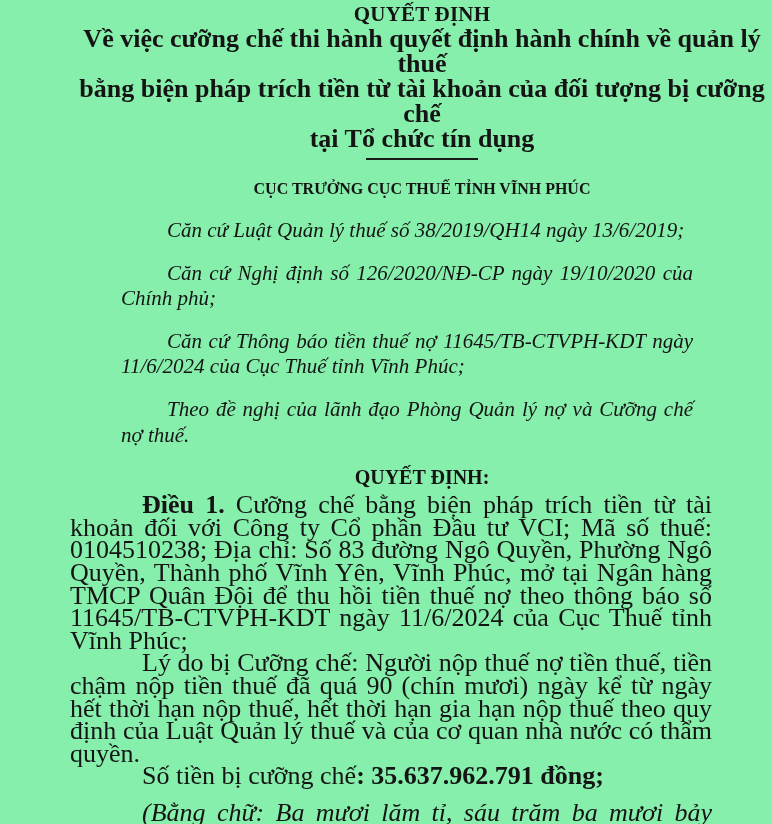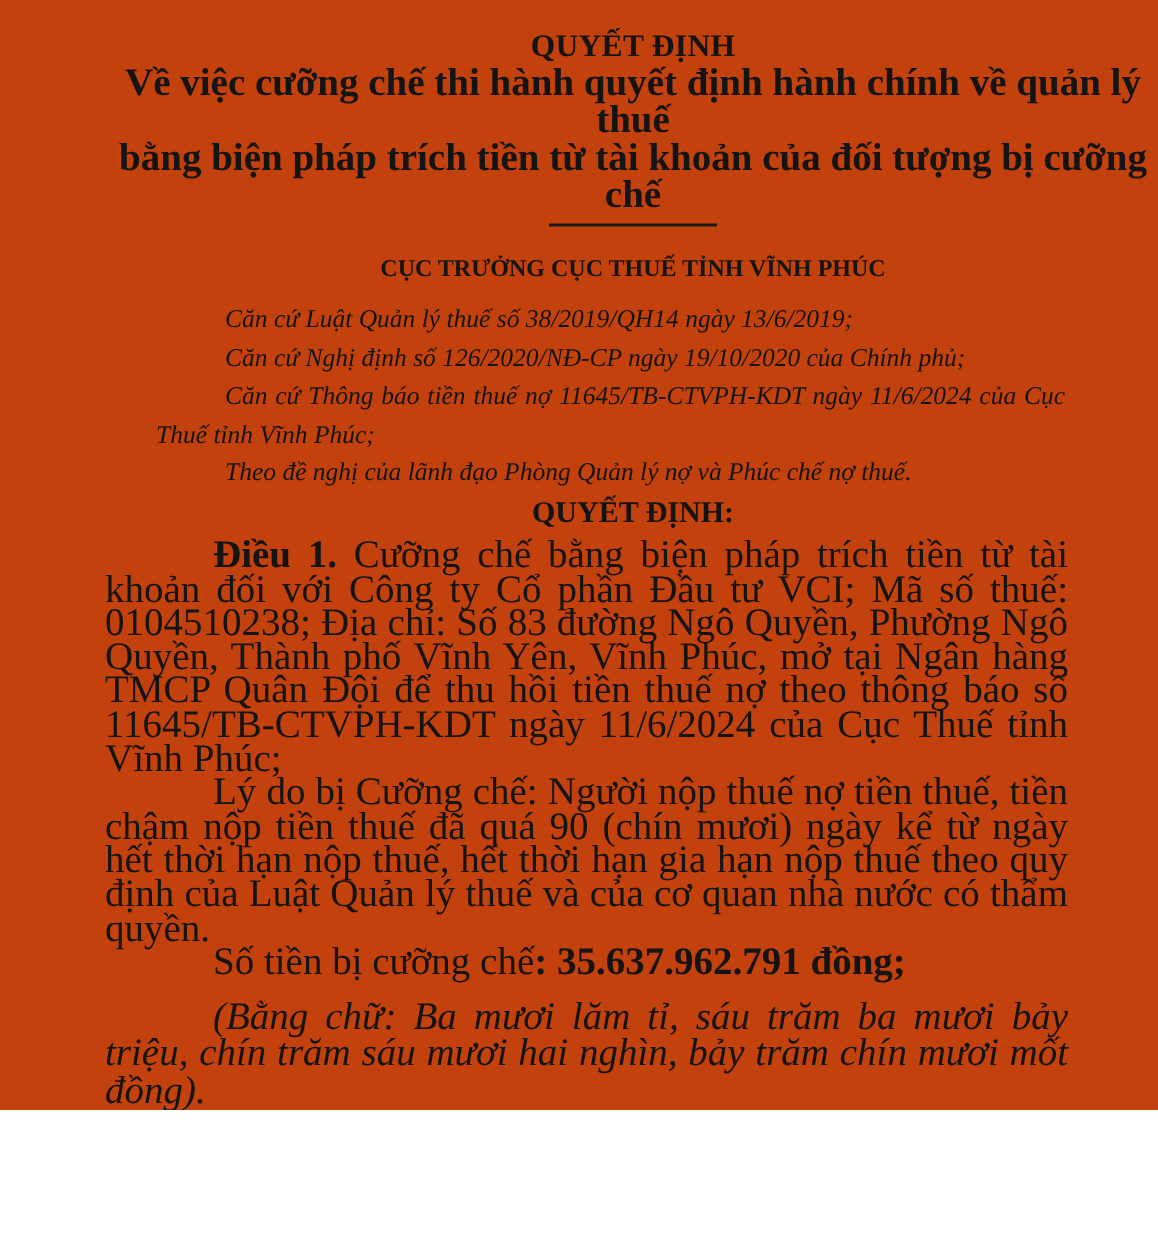--- a/index.html
+++ b/index.html
@@ -3,27 +3,27 @@
 <meta charset="utf-8">
 <style>
   html, body {
     margin: 0;
     padding: 0;
     background: #ffffff;
   }
   .page {
     position: relative;
     width: 772px;
-    height: 740px;
-    background: #c2410c;
+    height: 824px;
+    background: #86efac;
     overflow: hidden;
     font-family: "Liberation Serif", "DejaVu Serif", serif;
     color: #141414;
     box-sizing: border-box;
-    padding-top: 18px;
+    padding-top: 2px;
   }
   
   .doc-header {
     padding-left: 72px;
     text-align: center;
   }
   .doc-title {
     font-size: 21px;
     font-weight: bold;
     line-height: 24px;
@@ -44,23 +44,23 @@
     margin-top: 17px;
     font-size: 16px;
     font-weight: bold;
     line-height: 24px;
   }
   
   .legal-basis {
     margin: 8px 62px 0 104px;
   }
   .legal-basis p {
-    margin: 0;
+    margin: 17px;
     font-style: italic;
-    font-size: 17px;
+    font-size: 21px;
     line-height: 25.6px;
     text-align: justify;
     text-indent: 46px;
   }
   .decision-heading {
     margin-top: 2px;
     padding-left: 72px;
     text-align: center;
     font-size: 20px;
     font-weight: bold;
@@ -90,30 +90,31 @@
 </head>
 <body>
 
 <div class="page">
 
   <header class="doc-header">
     <div class="doc-title">QUYẾT ĐỊNH</div>
     <div class="doc-subtitle">
       <div class="doc-subtitle-line">Về việc cưỡng chế thi hành quyết định hành chính về quản lý thuế</div>
       <div class="doc-subtitle-line">bằng biện pháp trích tiền từ tài khoản của đối tượng bị cưỡng chế</div>
+      <div class="doc-subtitle-line">tại Tổ chức tín dụng</div>
     </div>
     <div class="title-separator"></div>
     <div class="issuer">CỤC TRƯỞNG CỤC THUẾ TỈNH VĨNH PHÚC</div>
   </header>
 
   <section class="legal-basis">
     <p>Căn cứ Luật Quản lý thuế số 38/2019/QH14 ngày 13/6/2019;</p>
     <p>Căn cứ Nghị định số 126/2020/NĐ-CP ngày 19/10/2020 của Chính phủ;</p>
     <p>Căn cứ Thông báo tiền thuế nợ 11645/TB-CTVPH-KDT ngày 11/6/2024 của Cục Thuế tỉnh Vĩnh Phúc;</p>
-    <p>Theo đề nghị của lãnh đạo Phòng Quản lý nợ và Phúc chế nợ thuế.</p>
+    <p>Theo đề nghị của lãnh đạo Phòng Quản lý nợ và Cưỡng chế nợ thuế.</p>
   </section>
 
   <div class="decision-heading">QUYẾT ĐỊNH:</div>
 
   <section class="doc-body">
     <p class="article-1"><b>Điều 1.</b><span> Cưỡng chế bằng biện pháp trích tiền từ tài khoản đối với Công ty Cổ phần Đầu tư VCI; Mã số thuế: 0104510238; Địa chỉ: Số 83 đường Ngô Quyền, Phường Ngô Quyền, Thành phố Vĩnh Yên, Vĩnh Phúc, mở tại Ngân hàng TMCP Quân Đội để thu hồi tiền thuế nợ theo thông báo số 11645/TB-CTVPH-KDT ngày 11/6/2024 của Cục Thuế tỉnh Vĩnh Phúc;</span></p>
     <p class="reason">Lý do bị Cưỡng chế: Người nộp thuế nợ tiền thuế, tiền chậm nộp tiền thuế đã quá 90 (chín mươi) ngày kể từ ngày hết thời hạn nộp thuế, hết thời hạn gia hạn nộp thuế theo quy định của Luật Quản lý thuế và của cơ quan nhà nước có thẩm quyền.</p>
     <p class="amount"><span>Số tiền bị cưỡng chế</span><b>: 35.637.962.791 đồng;</b></p>
     <p class="words">(Bằng chữ: Ba mươi lăm tỉ, sáu trăm ba mươi bảy triệu, chín trăm sáu mươi hai nghìn, bảy trăm chín mươi mốt đồng).</p>
     <p class="bank-request">Yêu cầu Ngân hàng TMCP Quân Đội trích tiền từ tài khoản 0861101309008 của Công ty Cổ phần Đầu tư VCI.</p>

